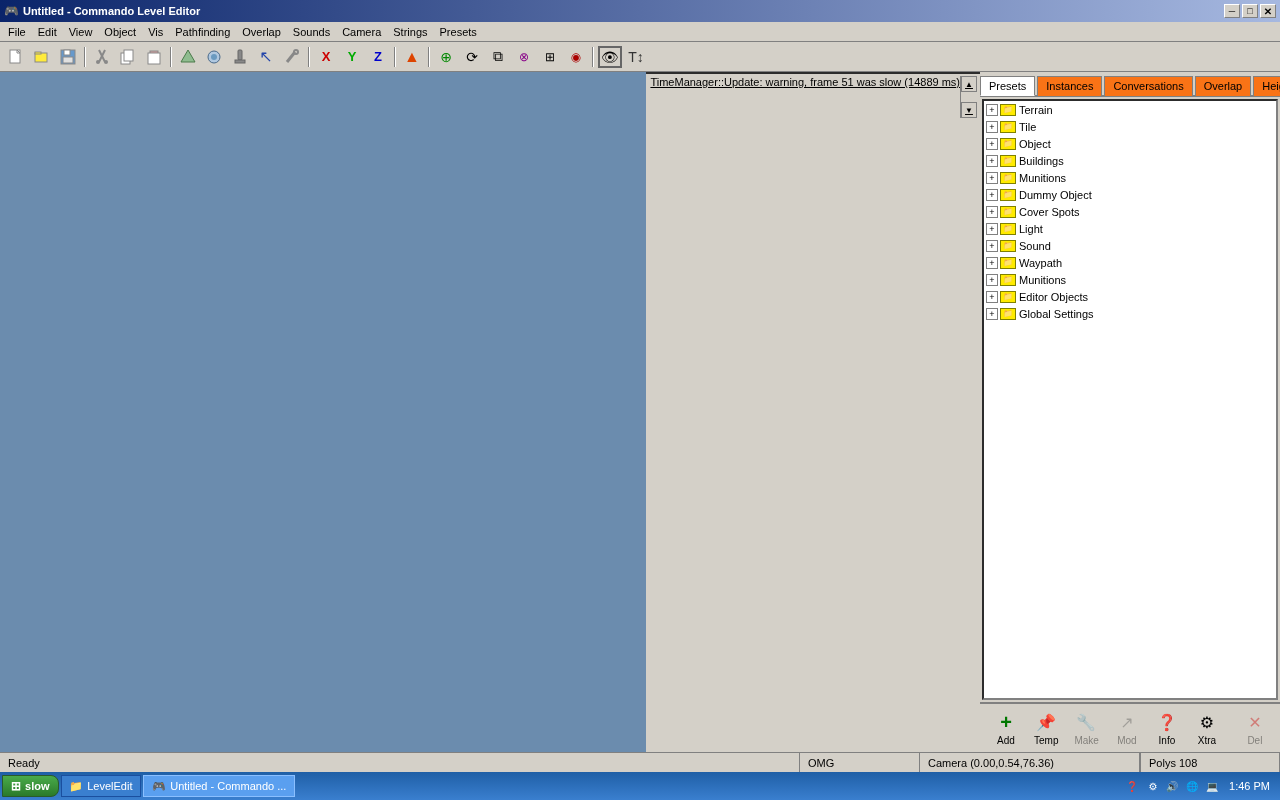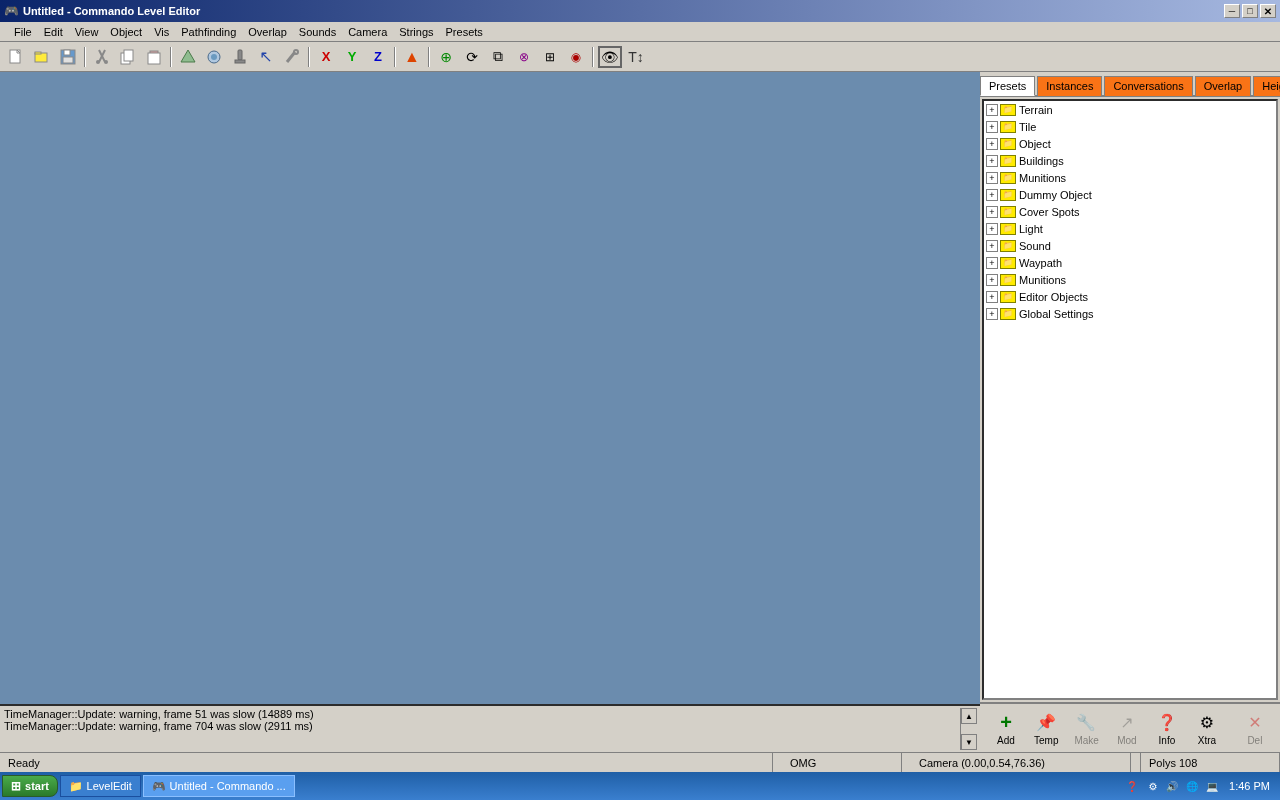--- a/index.html
+++ b/index.html
@@ -29,21 +29,21 @@
       font-size: 9px; color: black; cursor: pointer;
     }
 
     
     #menu-bar {
       height: 20px;
       background: #d4d0c8;
       display: flex;
       align-items: center;
       border-bottom: 1px solid #808080;
-      padding: 0 8px;
+      padding: 0 2px;
     }
     .menu-item {
       padding: 2px 6px;
       cursor: pointer;
       font-size: 11px;
     }
 
     
     #toolbar {
       height: 30px;
@@ -173,21 +173,20 @@
       font-size: 8px; cursor: pointer;
     }
 
     
     #status-bar {
       height: 20px;
       background: #d4d0c8;
       display: flex;
       align-items: center;
       border-top: 1px solid #808080;
-      gap: 9px;
     }
     .status-segment {
       padding: 0 8px;
       border-right: 1px solid #808080;
       height: 100%;
       display: flex;
       align-items: center;
       font-size: 11px;
     }
     .status-segment:first-child { min-width: 80px; }
@@ -250,21 +249,21 @@
       flex-direction: column;
     }
     #workspace {
       display: flex;
       flex: 1;
       overflow: hidden;
     }
     #left-workspace {
       flex: 1;
       display: flex;
-      flex-direction: column;
+      text-decoration: underline;
     }
     #main-viewport {
       flex: 1;
       background: #6b8cae;
     }
     #log-area {
       height: 48px;
       background: #d4d0c8;
       border-top: 2px inset #808080;
       overflow-y: auto;
@@ -405,21 +404,20 @@
     <div class="toolbar-btn" title="Text" style="font-size:14px; color:#333;">T↕</div>
   </div>
 
   <div id="workspace">
 
     <div id="left-workspace">
       <div id="main-viewport"></div>
       <div id="log-area">
         <div id="log-text">
           <div>TimeManager::Update: warning, frame 51 was slow (14889 ms)</div>
-          <div>TimeManager::Update: warning, frame 704 was slow (2911 ms)</div>
         </div>
         <div id="log-scrollbar-v">
           <div class="scroll-arrow">▲</div>
           <div style="flex:1; background:#d4d0c8;"></div>
           <div class="scroll-arrow">▼</div>
         </div>
       </div>
     </div>
 
     <div id="right-panel">
@@ -537,21 +535,21 @@
   <div id="status-bar">
     <div class="status-segment" style="flex:1; border-right:1px solid #808080;">Ready</div>
     <div class="status-segment" style="width:120px;">OMG</div>
     <div class="status-segment" style="width:220px;">Camera (0.00,0.54,76.36)</div>
     <div class="status-segment" style="width:140px; border-left:1px solid #808080;">Polys 108</div>
   </div>
 
   <div id="taskbar">
     <div id="start-btn">
       <span style="font-size:12px;">⊞</span>
-      <span>start</span>
+      <span>slow</span>
     </div>
     <div class="taskbar-btn">
       <span>📁</span>
       <span>LevelEdit</span>
     </div>
     <div class="taskbar-btn active">
       <span>🎮</span>
       <span>Untitled - Commando ...</span>
     </div>
     <div id="taskbar-right">

